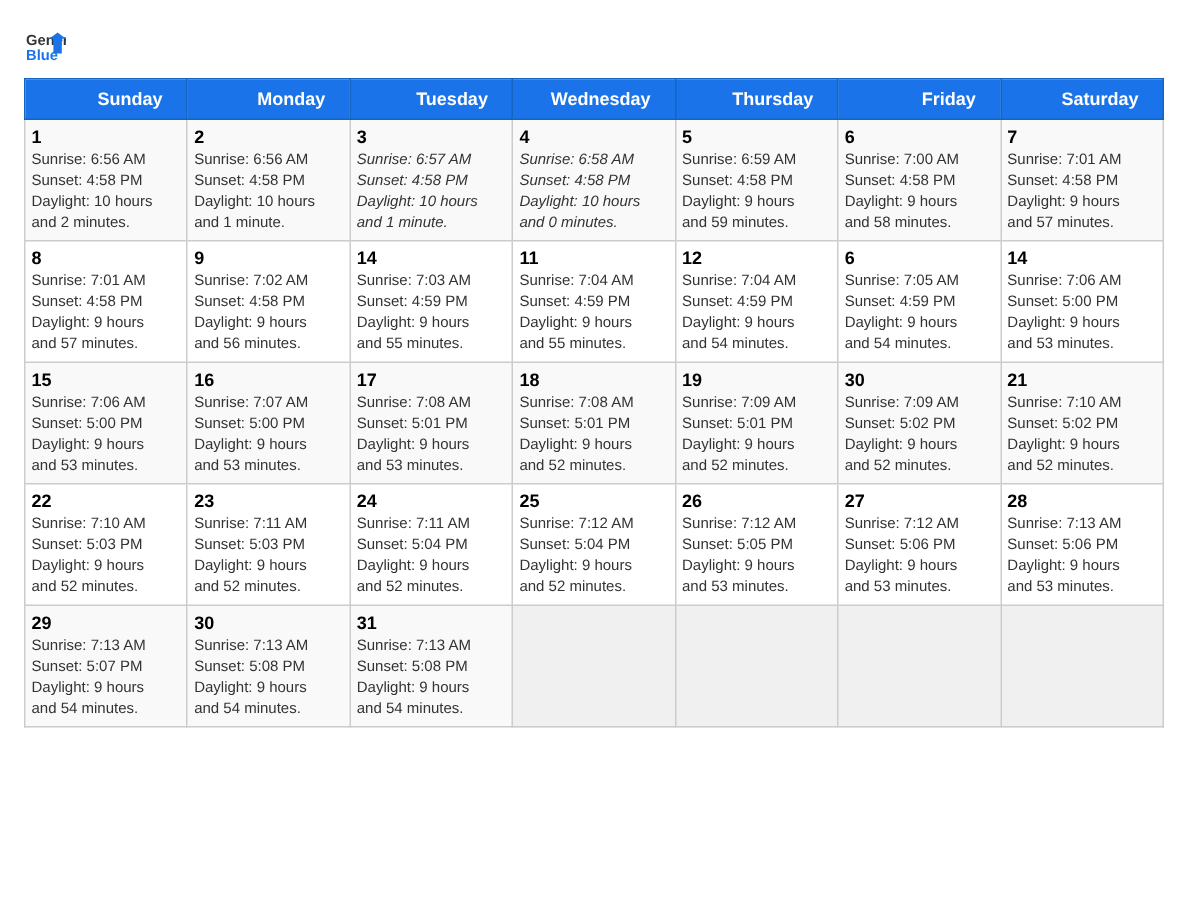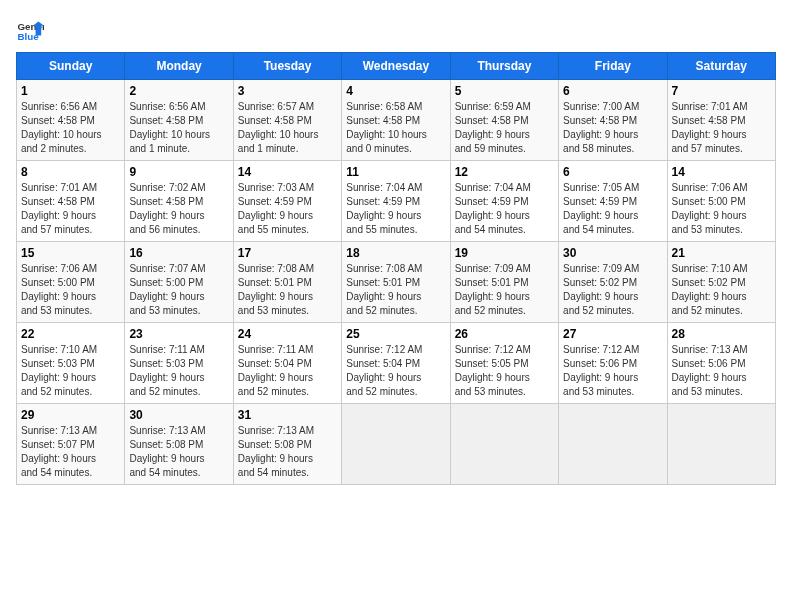--- a/index.html
+++ b/index.html
@@ -38,22 +38,22 @@
       color: #555;
     }
     table {
       width: 100%;
       border-collapse: collapse;
       font-size: 11px;
     }
     thead tr th {
       background-color: #1a73e8;
       color: #fff;
-      padding: 6px 4px;
-      text-align: center;
+      padding: 6px 16px;
+      text-align: right;
       font-size: 12px;
       font-weight: bold;
       border: 1px solid #1565c0;
     }
     tbody tr td {
       border: 1px solid #ccc;
       padding: 4px 4px;
       vertical-align: top;
       width: calc(100% / 7);
       background: #fff;
@@ -116,28 +116,28 @@
         </td>
         <td>
           <span class="day-num">2</span>
           <div class="day-info" style="white-space: pre-line;">Sunrise: 6:56 AM
 Sunset: 4:58 PM
 Daylight: 10 hours
 and 1 minute.</div>
         </td>
         <td>
           <span class="day-num">3</span>
-          <div class="day-info" style="white-space: pre-line;">Sunrise: 6:57 AM
+          <div class="day-info" style="white-space: pre-line; font-style: italic;">Sunrise: 6:57 AM
 Sunset: 4:58 PM
 Daylight: 10 hours
 and 1 minute.</div>
         </td>
         <td>
           <span class="day-num">4</span>
-          <div class="day-info" style="white-space: pre-line;">Sunrise: 6:58 AM
+          <div class="day-info" style="white-space: pre-line; font-style: italic;">Sunrise: 6:58 AM
 Sunset: 4:58 PM
 Daylight: 10 hours
 and 0 minutes.</div>
         </td>
         <td>
           <span class="day-num">5</span>
           <div class="day-info" style="white-space: pre-line;">Sunrise: 6:59 AM
 Sunset: 4:58 PM
 Daylight: 9 hours
 and 59 minutes.</div>

